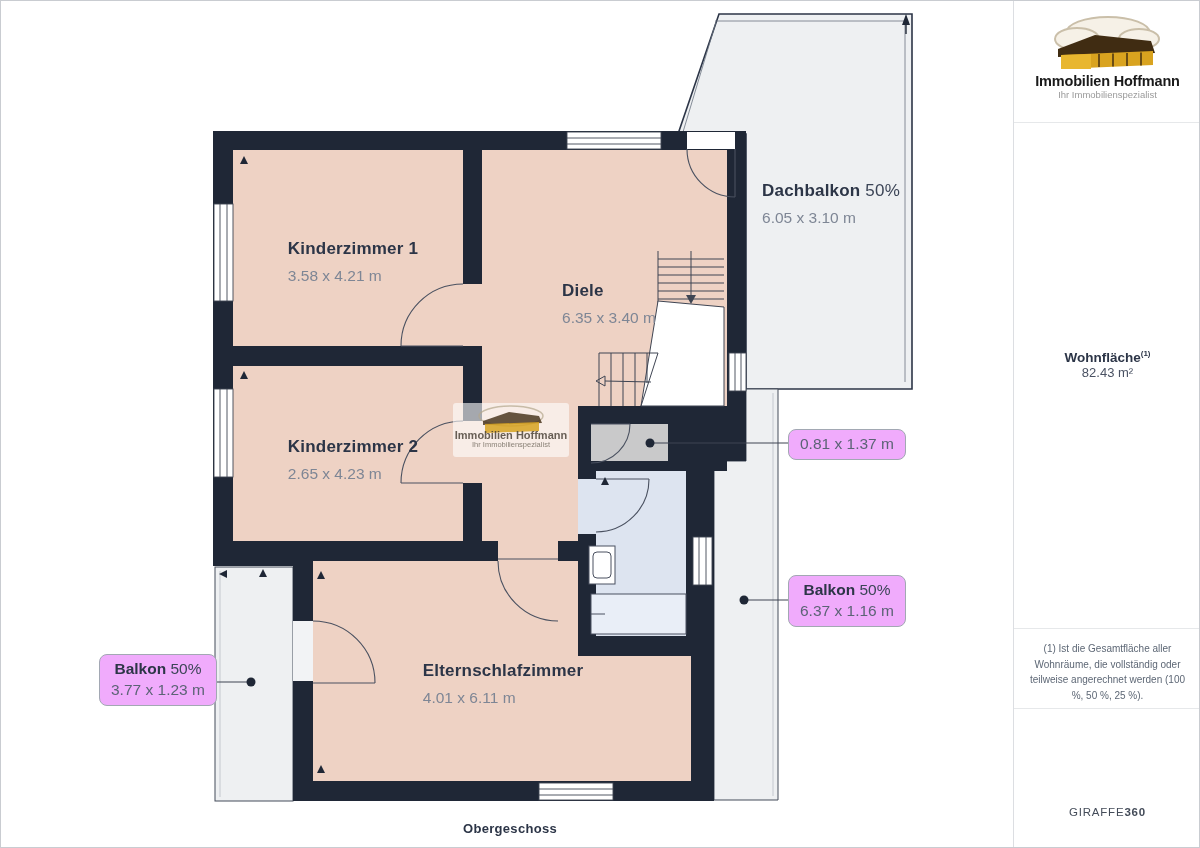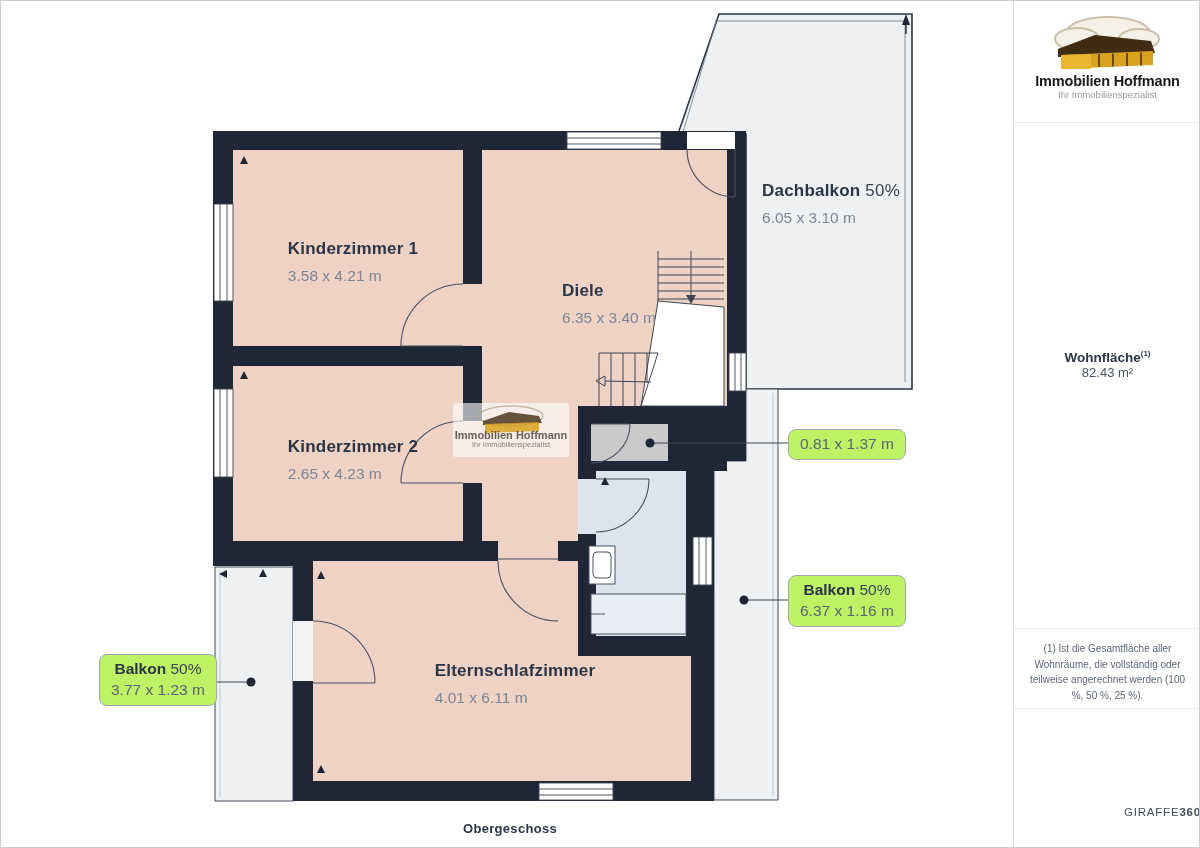--- a/index.html
+++ b/index.html
@@ -11,21 +11,21 @@
   .plan-area { position:absolute; left:0; top:0; width:1012px; height:848px; }
   .plan-svg { position:absolute; left:0; top:0; }
 
   
   .room-label { position:absolute; transform:translateX(-50%); white-space:nowrap; }
   .rname { font-size:17px; font-weight:bold; color:#2c3547; letter-spacing:.2px; }
   .rname .share { font-weight:normal; color:#3c4557; }
   .rdims { font-size:15.5px; color:#7e8695; margin-top:8px; }
 
   .callout {
-    position:absolute; background:#bef264; border:1.5px solid #a2a8b3; border-radius:8px;
+    position:absolute; background:#f0abfc; border:1.5px solid #a2a8b3; border-radius:8px;
     padding:4px 11px; text-align:center; white-space:nowrap; line-height:1.35;
   }
   .callout .cname { font-size:15.5px; font-weight:bold; color:#2c3547; }
   .callout .share { font-weight:normal; color:#3c4557; }
   .callout .cdims { font-size:15.5px; color:#5b6375; }
 
   .floor-title {
     position:absolute; left:509px; top:820px; transform:translateX(-50%);
     font-size:13px; font-weight:bold; color:#2c3547; letter-spacing:.3px;
   }
@@ -51,21 +51,21 @@
   .area-value { font-size:13px; color:#4a5263; }
   .footnote {
     position:absolute; top:640px; left:13px; right:13px; text-align:center;
     font-size:10px; line-height:1.55; color:#5d6775;
   }
   .sdivider { position:absolute; left:0; right:0; border-top:1px solid #e6e8ea; }
   .disclaimer {
     position:absolute; top:722px; left:13px; right:13px; text-align:center;
     font-size:10.5px; line-height:1.5; color:#5d6775;
   }
-  .brand { position:absolute; top:805px; left:0; right:0; text-align:right;
+  .brand { position:absolute; top:805px; left:0; right:0; text-align:center;
     font-size:11.5px; color:#444c59; letter-spacing:.8px; }
   .brand b { font-weight:bold; }
 </style>
 </head>
 <body>
 
 <div class="page">
 
   <div class="plan-area">
     <svg class="plan-svg" width="1012" height="848" viewBox="0 0 1012 848">
@@ -266,21 +266,21 @@
       <div class="rdims">3.58 x 4.21 m</div>
     </div>
     <div class="room-label" style="left:352px;top:436px">
       <div class="rname">Kinderzimmer 2</div>
       <div class="rdims">2.65 x 4.23 m</div>
     </div>
     <div class="room-label" style="left:608px;top:280px">
       <div class="rname">Diele</div>
       <div class="rdims">6.35 x 3.40 m</div>
     </div>
-    <div class="room-label" style="left:514px;top:660px">
+    <div class="room-label" style="left:502px;top:660px">
       <div class="rname">Elternschlafzimmer</div>
       <div class="rdims">4.01 x 6.11 m</div>
     </div>
     <div class="room-label" style="left:830px;top:180px">
       <div class="rname">
         <span>Dachbalkon</span>
         <span class="share">50%</span>
       </div>
       <div class="rdims">6.05 x 3.10 m</div>
     </div>

